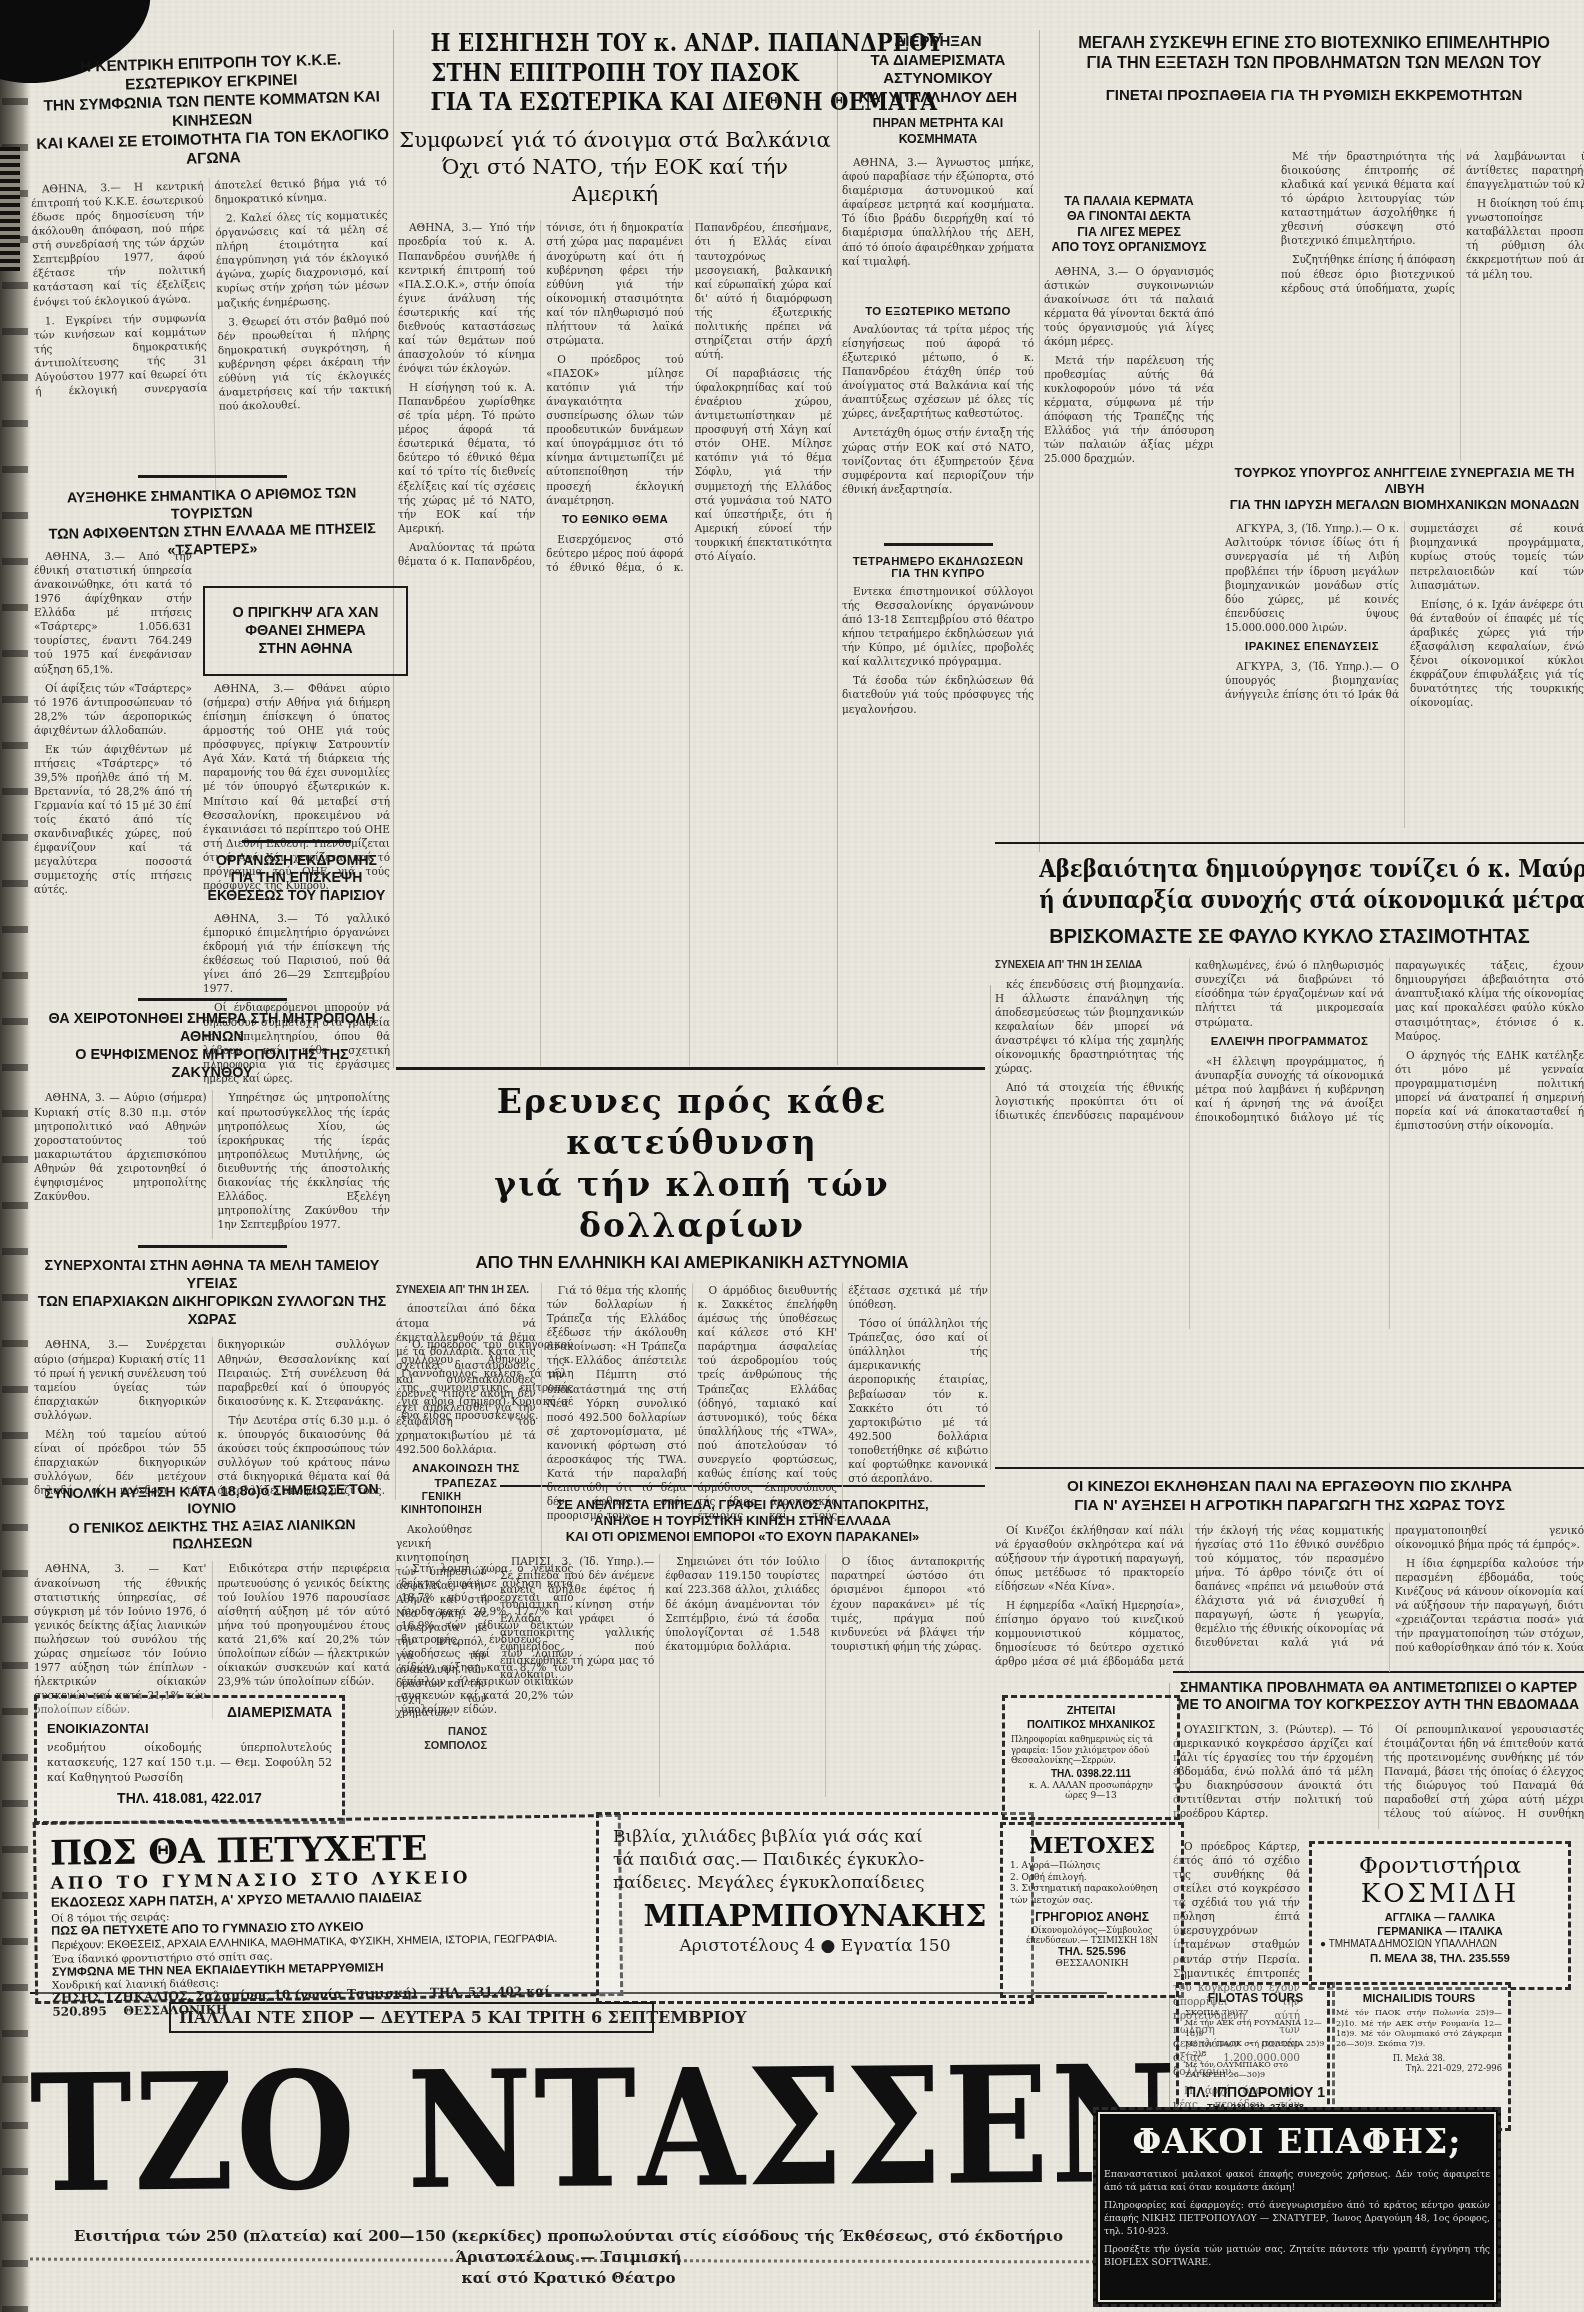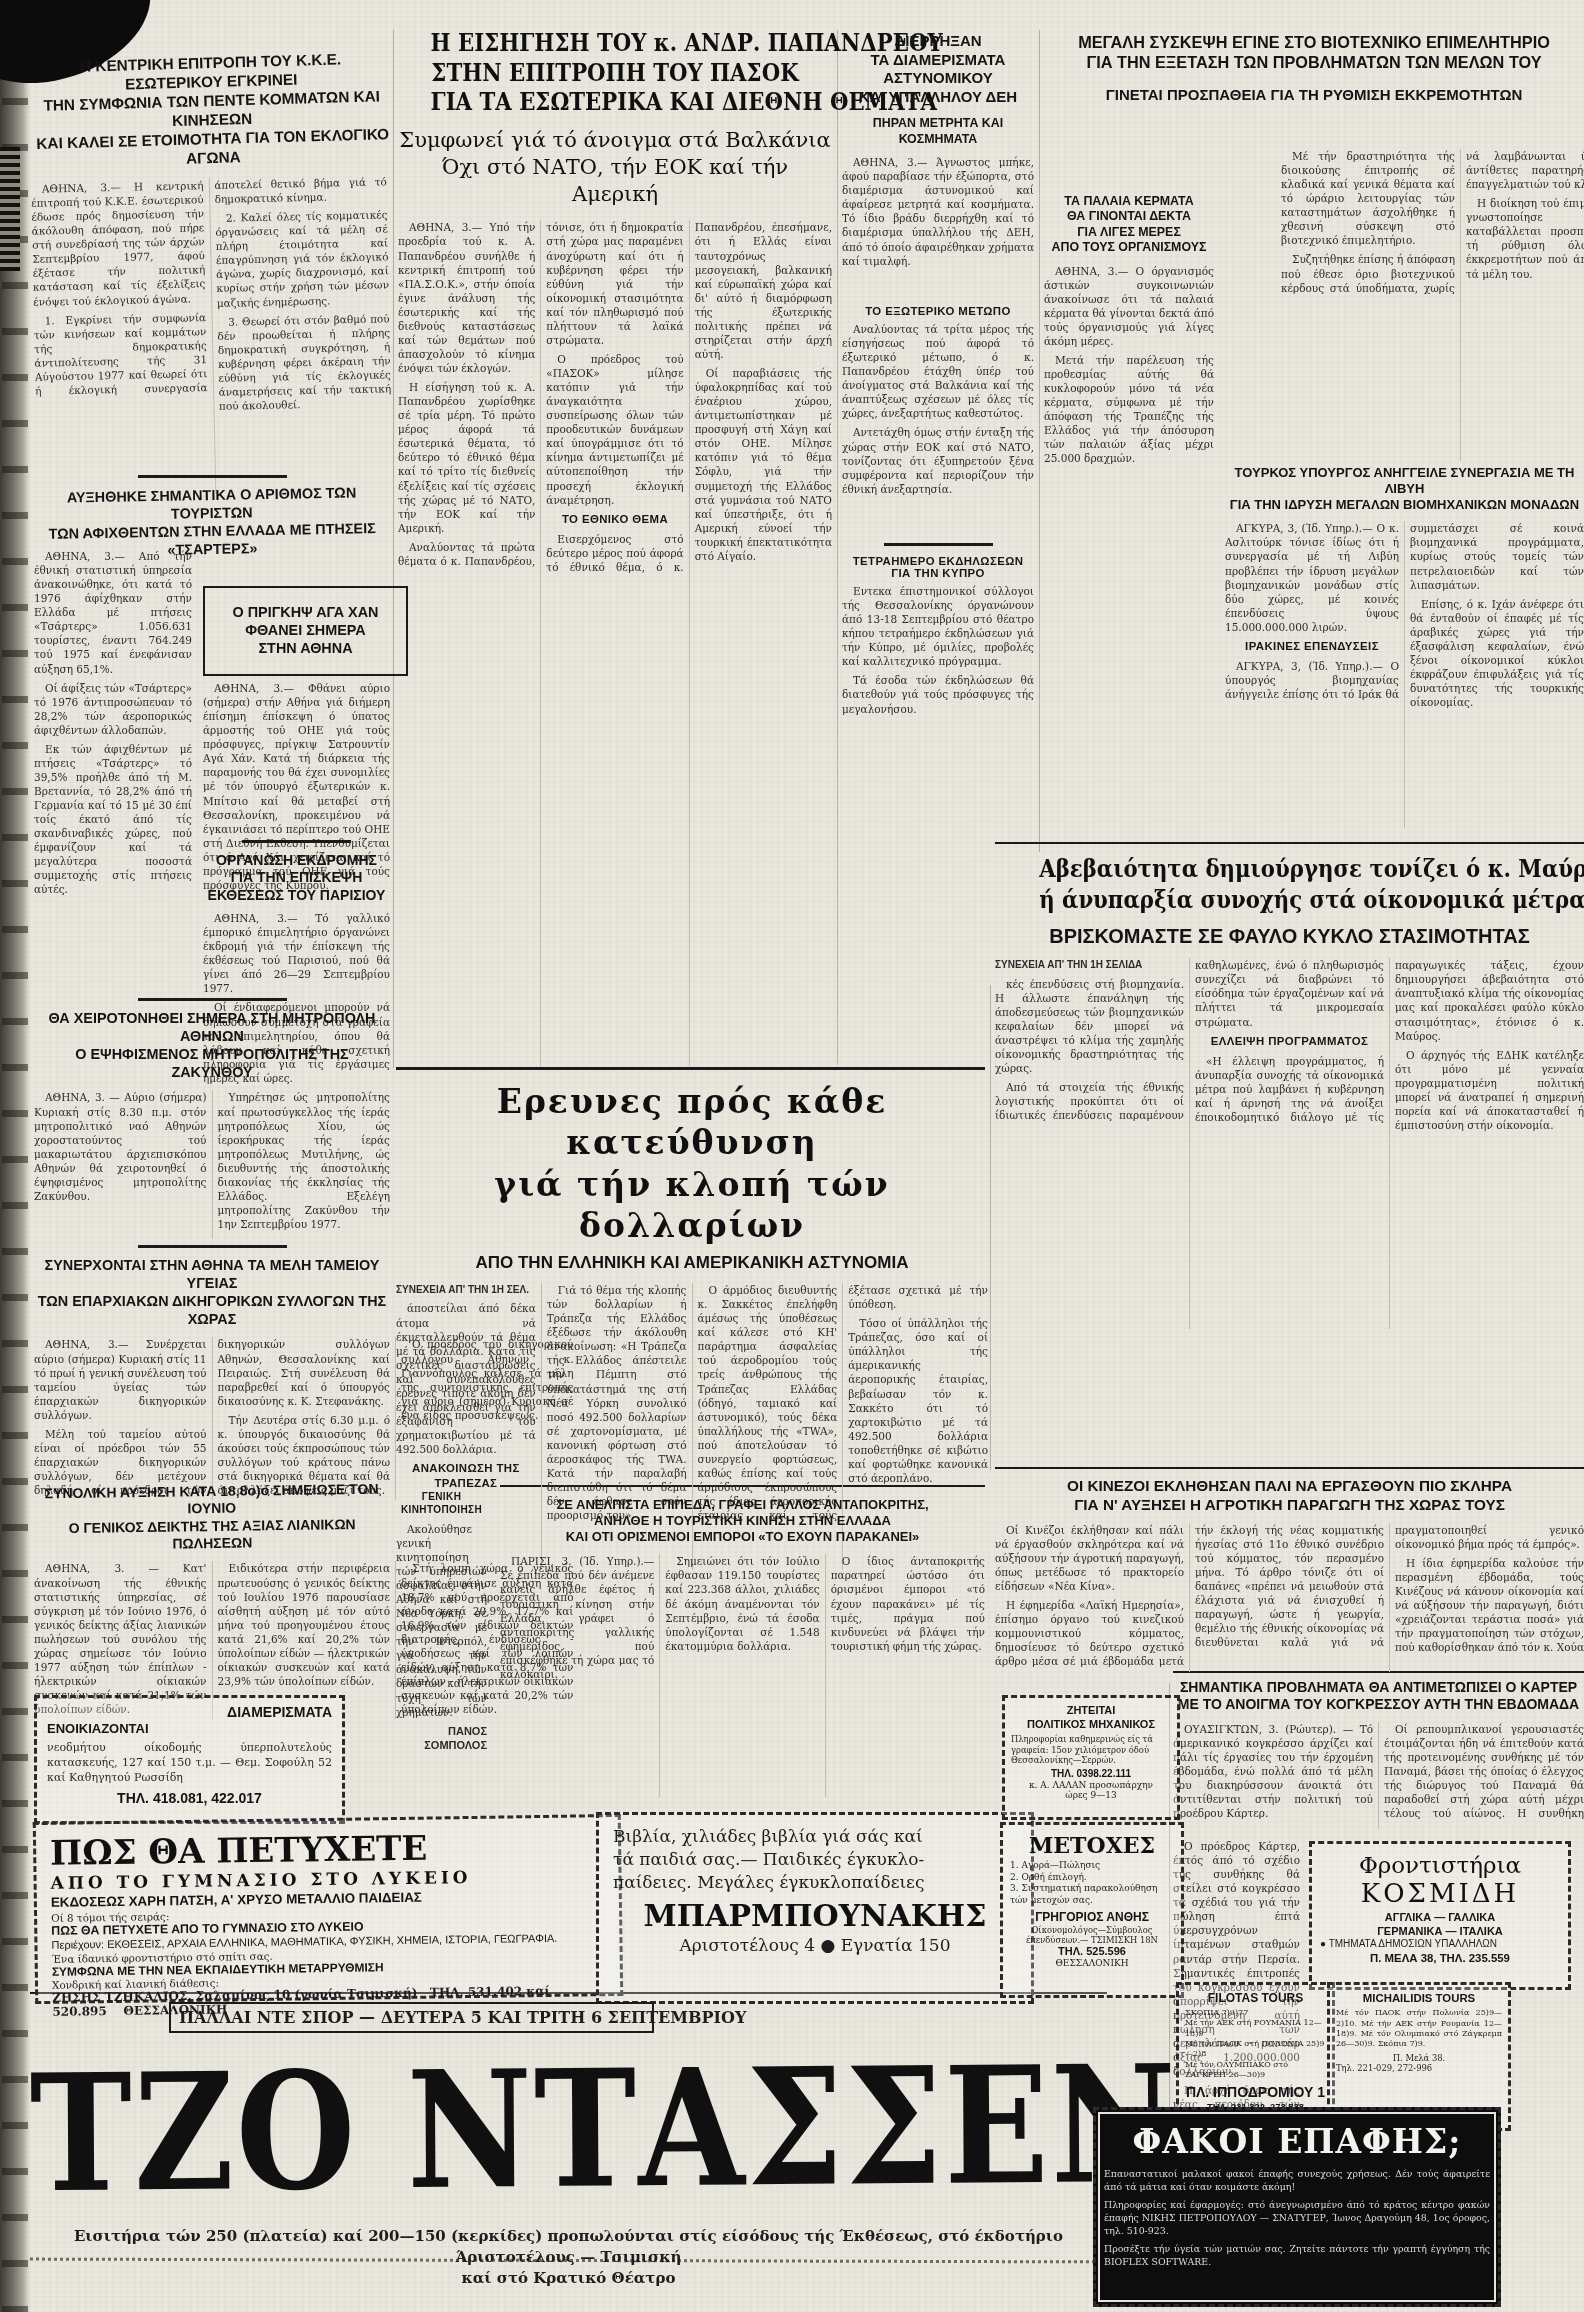--- a/index.html
+++ b/index.html
@@ -385,21 +385,21 @@
       <div>Μέ τόν ΟΛΥΜΠΙΑΚΟ στό ΖΑΓΚΡΕΠ 26—30)9</div>
     </div>
     <div class="hl" style="font-size:14px;margin-top:3px">ΠΛ. ΙΠΠΟΔΡΟΜΙΟΥ 1</div>
     <div class="hl" style="font-size:9.4px">ΤΗΛ. 231.322, 273.838</div>
   </div>
 
   <div class="abs adbox" style="left:1327px;top:1982px;width:166px;height:131px;padding:6px">
     <div class="hl" style="font-size:11.4px">MICHAILIDIS TOURS</div>
     <div style="font-size:8px;line-height:1.3;margin-top:3px;text-align:justify">Μέ τόν ΠΑΟΚ στήν Πολωνία 25)9—2)10. Μέ τήν ΑΕΚ στήν Ρουμανία 12—18)9. Μέ τόν Ολυμπιακό στό Ζάγκρεμπ 26—30)9. Σκόπια 7)9.</div>
     <div style="font-size:8.4px;text-align:center;margin-top:3px">Π. Μελά 38.</div>
-    <div style="font-size:8.4px;text-align:left">Τηλ. 221-029, 272-996</div>
+    <div style="font-size:8.4px;text-align:right">Τηλ. 221-029, 272-996</div>
   </div>
 
   <div class="abs" style="left:30px;top:2000px;width:1077px;height:265px">
     <div class="abs boxline" style="left:139px;top:2px;width:465px;padding:4px 8px;font-family:'DejaVu Serif',serif;font-weight:bold;font-size:16px;text-align:center;white-space:nowrap">ΠΑΛΛΑΙ ΝΤΕ ΣΠΟΡ — ΔΕΥΤΕΡΑ 5 ΚΑΙ ΤΡΙΤΗ 6 ΣΕΠΤΕΜΒΡΙΟΥ</div>
     <div class="hls" style="position:absolute;left:0;top:48px;width:1077px;font-size:137px;white-space:nowrap;transform:scale(1.0,1.18) rotate(-0.4deg);letter-spacing:2px">ΤΖΟ ΝΤΑΣΣΕΝ</div>
     <div style="position:absolute;left:0;top:226px;width:1077px;text-align:center;font-weight:bold;font-size:15px;line-height:1.4">
       <div>Εισιτήρια τών 250 (πλατεία) καί 200—150 (κερκίδες) προπωλούνται στίς είσόδους τής Έκθέσεως, στό έκδοτήριο Άριστοτέλους — Τσιμισκή</div>
       <div>καί στό Κρατικό Θέατρο</div>
     </div>
   </div>

